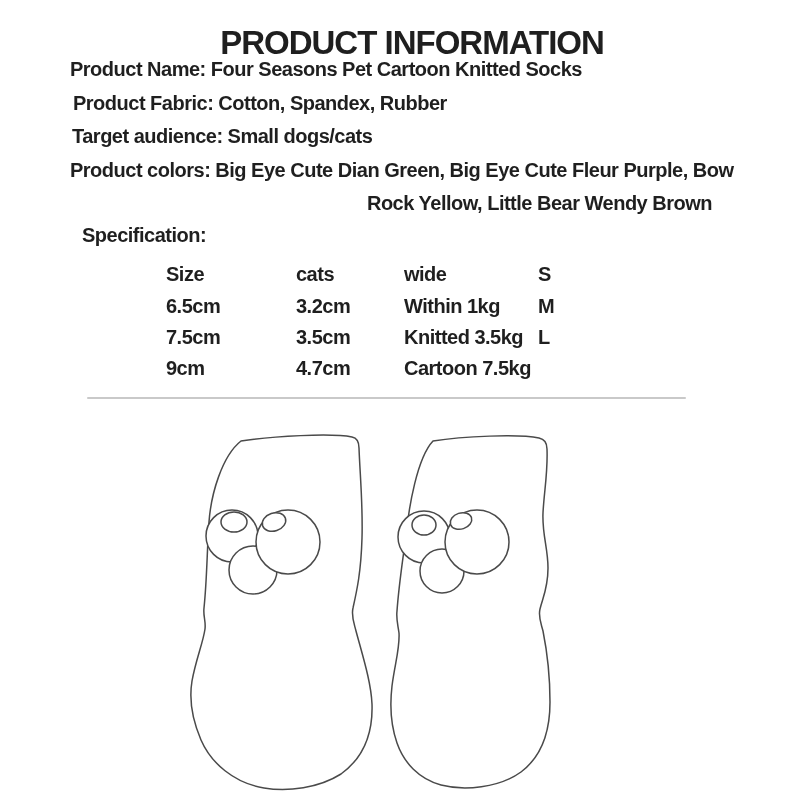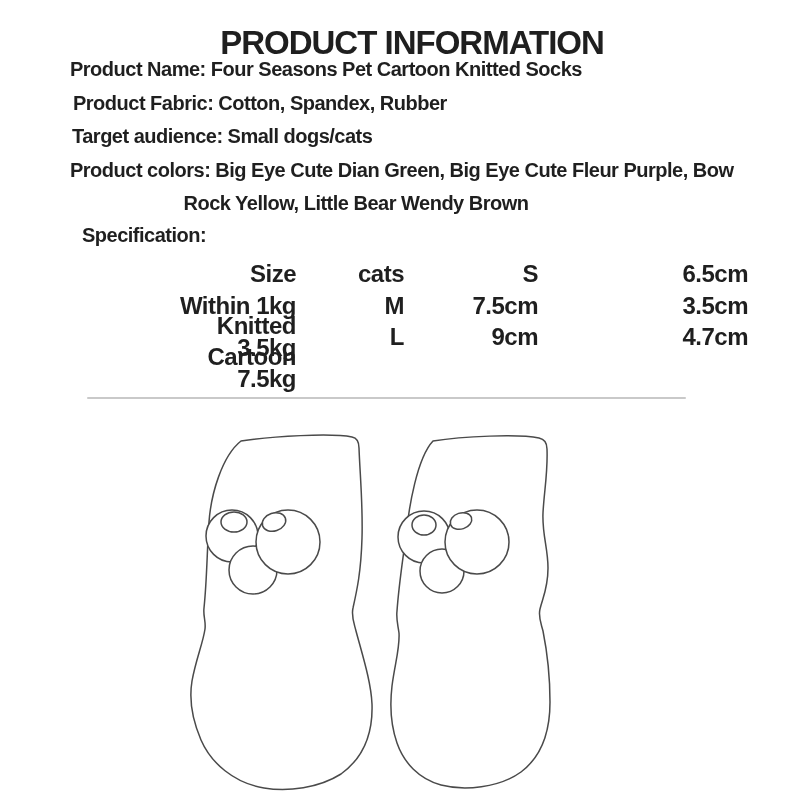--- a/index.html
+++ b/index.html
@@ -14,29 +14,29 @@
     text-align:center;color:var(--text,#1f1f1f);
   }
   .line{
     position:absolute;font-size:20px;line-height:26px;font-weight:600;
     letter-spacing:-0.5px;white-space:nowrap;
   }
   .l1{top:56px;left:70px;}
   .l2{top:90px;left:73px;}
   .l3{top:123px;left:72px;}
   .l4{top:157px;left:70px;}
-  .l5{top:190px;left:0;width:712px;text-align:center;}
+  .l5{top:190px;left:0;width:712px;text-align:right;}
   .l6{top:222px;left:82px;}
   .spec-table{
     position:absolute;top:258px;left:166px;width:582px;
     display:grid;grid-template-columns:130px 108px 134px 210px;
     grid-template-rows:32px 31px 31px 31px;
   }
   .spec-table .cell{
-    align-self:center;text-align:right;font-size:24px;font-weight:600;
+    align-self:center;text-align:left;font-size:20px;font-weight:600;
     letter-spacing:-0.5px;line-height:22px;
   }
   .divider{
     position:absolute;top:397px;left:87px;width:599px;height:2px;
     background:var(--divider,#c9c9c9);border-radius:1px;
   }
   .art{position:absolute;top:410px;left:0;}
   .art path,.art circle,.art ellipse{
     fill:#ffffff;stroke:var(--lineart,#4a4a4a);stroke-width:1.5;
     stroke-linejoin:round;
@@ -52,23 +52,25 @@
   <div class="line l2">Product Fabric: Cotton, Spandex, Rubber</div>
   <div class="line l1">Product Name: Four Seasons Pet Cartoon Knitted Socks</div>
   <div class="line l3">Target audience: Small dogs/cats</div>
   <div class="line l4">Product colors: Big Eye Cute Dian Green, Big Eye Cute Fleur Purple, Bow</div>
   <div class="line l5">Rock Yellow, Little Bear Wendy Brown</div>
   <div class="line l6">Specification:</div>
 
   <div class="spec-table">
     <div class="cell">Size</div>
     <div class="cell">cats</div>
+    <div class="cell">wide</div>
 
     <div class="cell">S</div>
     <div class="cell">6.5cm</div>
+    <div class="cell">3.2cm</div>
     <div class="cell">Within 1kg</div>
 
     <div class="cell">M</div>
     <div class="cell">7.5cm</div>
     <div class="cell">3.5cm</div>
     <div class="cell">Knitted 3.5kg</div>
 
     <div class="cell">L</div>
     <div class="cell">9cm</div>
     <div class="cell">4.7cm</div>

